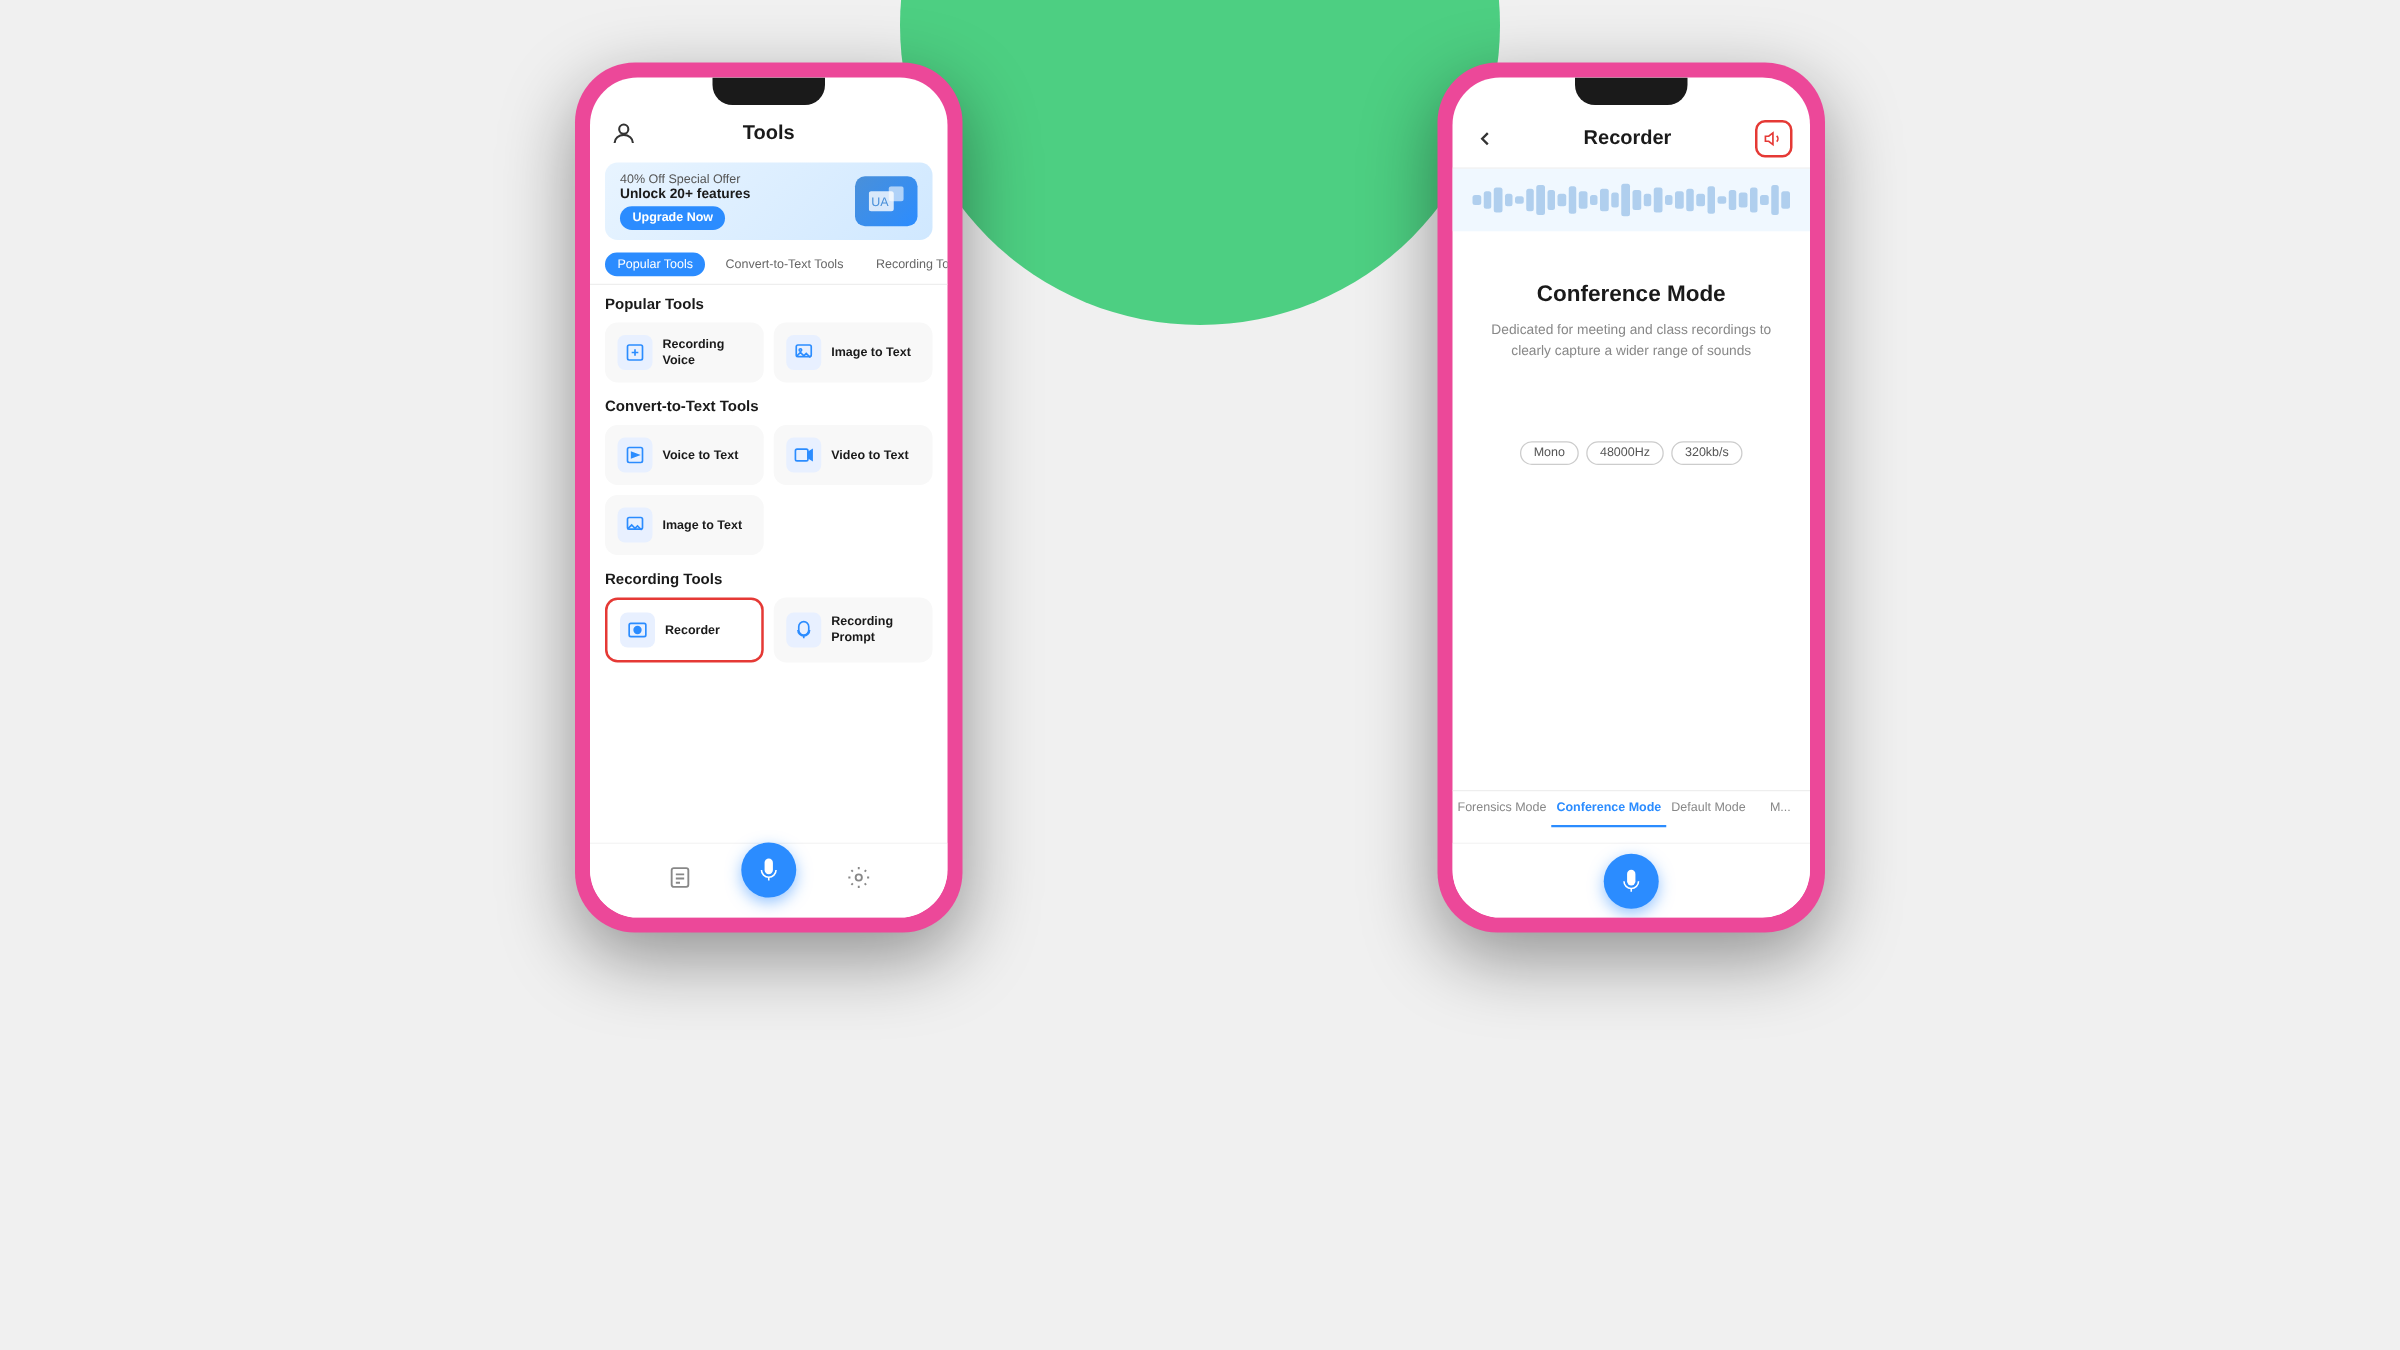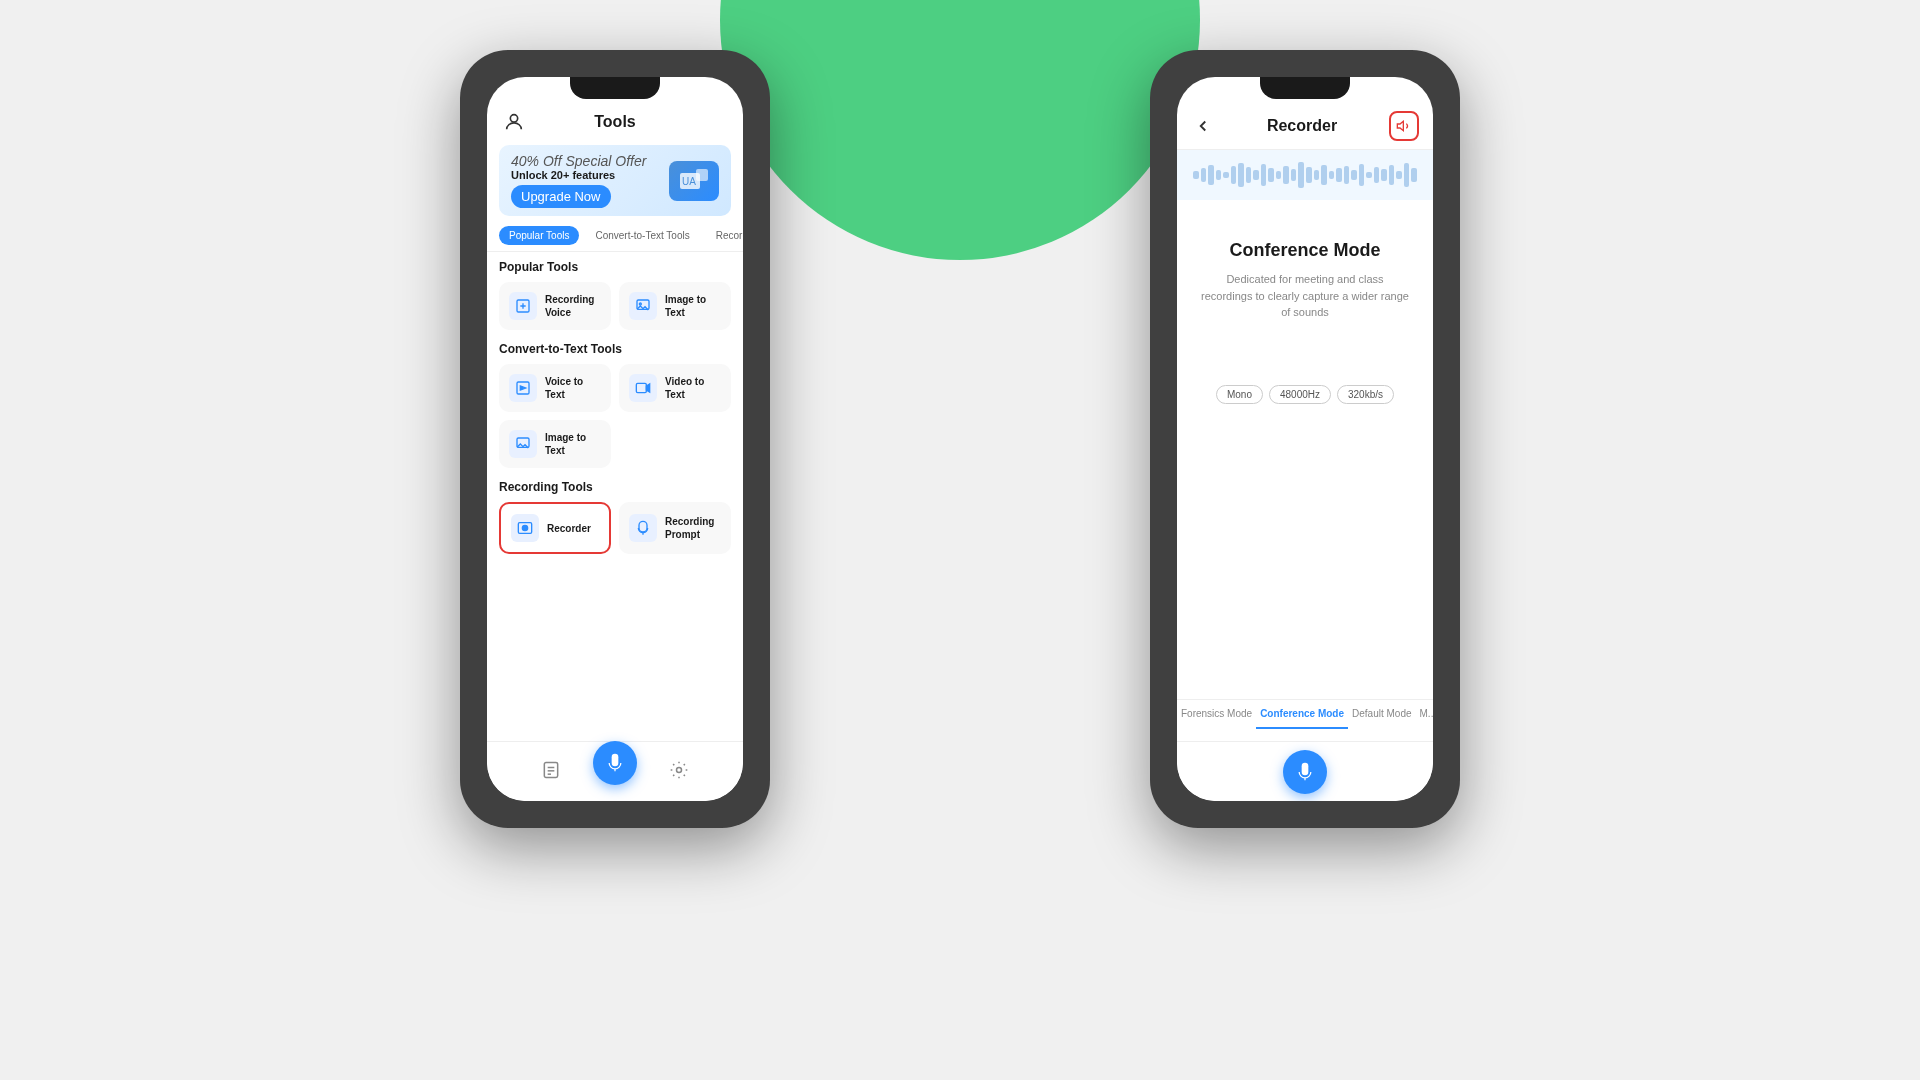--- a/index.html
+++ b/index.html
@@ -34,26 +34,26 @@
       display: flex;
       justify-content: center;
       align-items: flex-start;
       gap: 380px;
       z-index: 1;
     }
 
     
     .phone {
       width: 310px;
-      height: 778px;
-      background: #404040;
+      height: 696px;
+      background: #ec4899;
       border-radius: 48px;
       position: relative;
       box-shadow: 0 20px 60px rgba(0,0,0,0.4);
-      padding: 27px;
+      padding: 12px;
     }
 
     .phone-screen {
       width: 100%;
       height: 100%;
       background: #ffffff;
       border-radius: 38px;
       overflow: hidden;
       position: relative;
     }
@@ -104,39 +104,38 @@
       margin: 4px 12px;
       background: linear-gradient(135deg, #e8f4ff 0%, #d0e8ff 100%);
       border-radius: 10px;
       padding: 8px 12px;
       display: flex;
       align-items: center;
       justify-content: space-between;
     }
 
     .promo-text-block .promo-offer {
-      font-size: 14px;
+      font-size: 10px;
       color: #555;
-      font-style: italic;
     }
 
     .promo-text-block .promo-title {
       font-size: 11px;
       font-weight: 700;
       color: #1a1a1a;
     }
 
     .upgrade-btn {
       background: #2b8cff;
       color: white;
       border: none;
       border-radius: 12px;
       padding: 4px 10px;
-      font-size: 13px;
-      font-weight: 400;
+      font-size: 10px;
+      font-weight: 700;
       cursor: pointer;
       margin-top: 4px;
       display: block;
     }
 
     .promo-icon {
       width: 50px;
       height: 40px;
       background: linear-gradient(135deg, #4a90d9, #2b8cff);
       border-radius: 8px;

